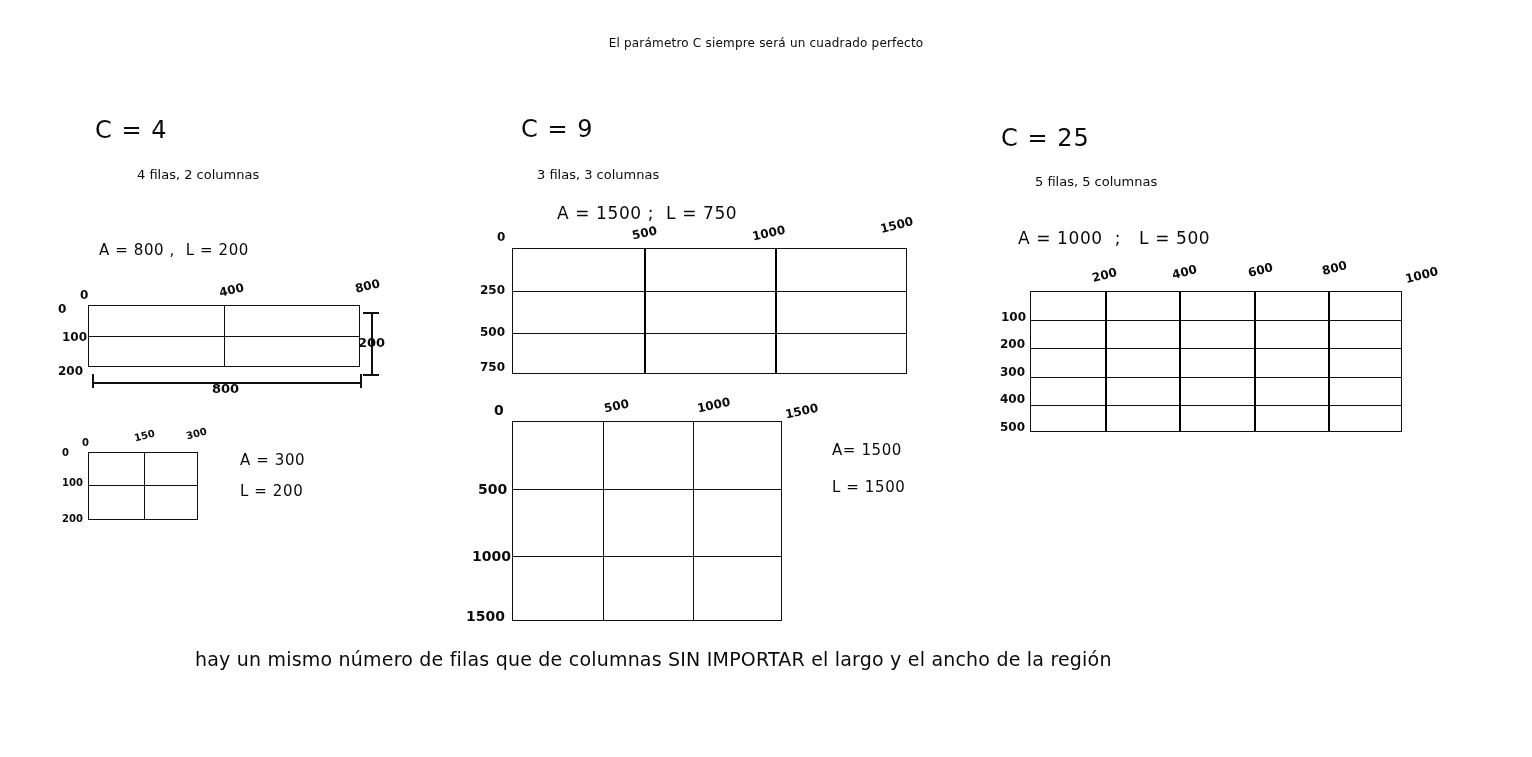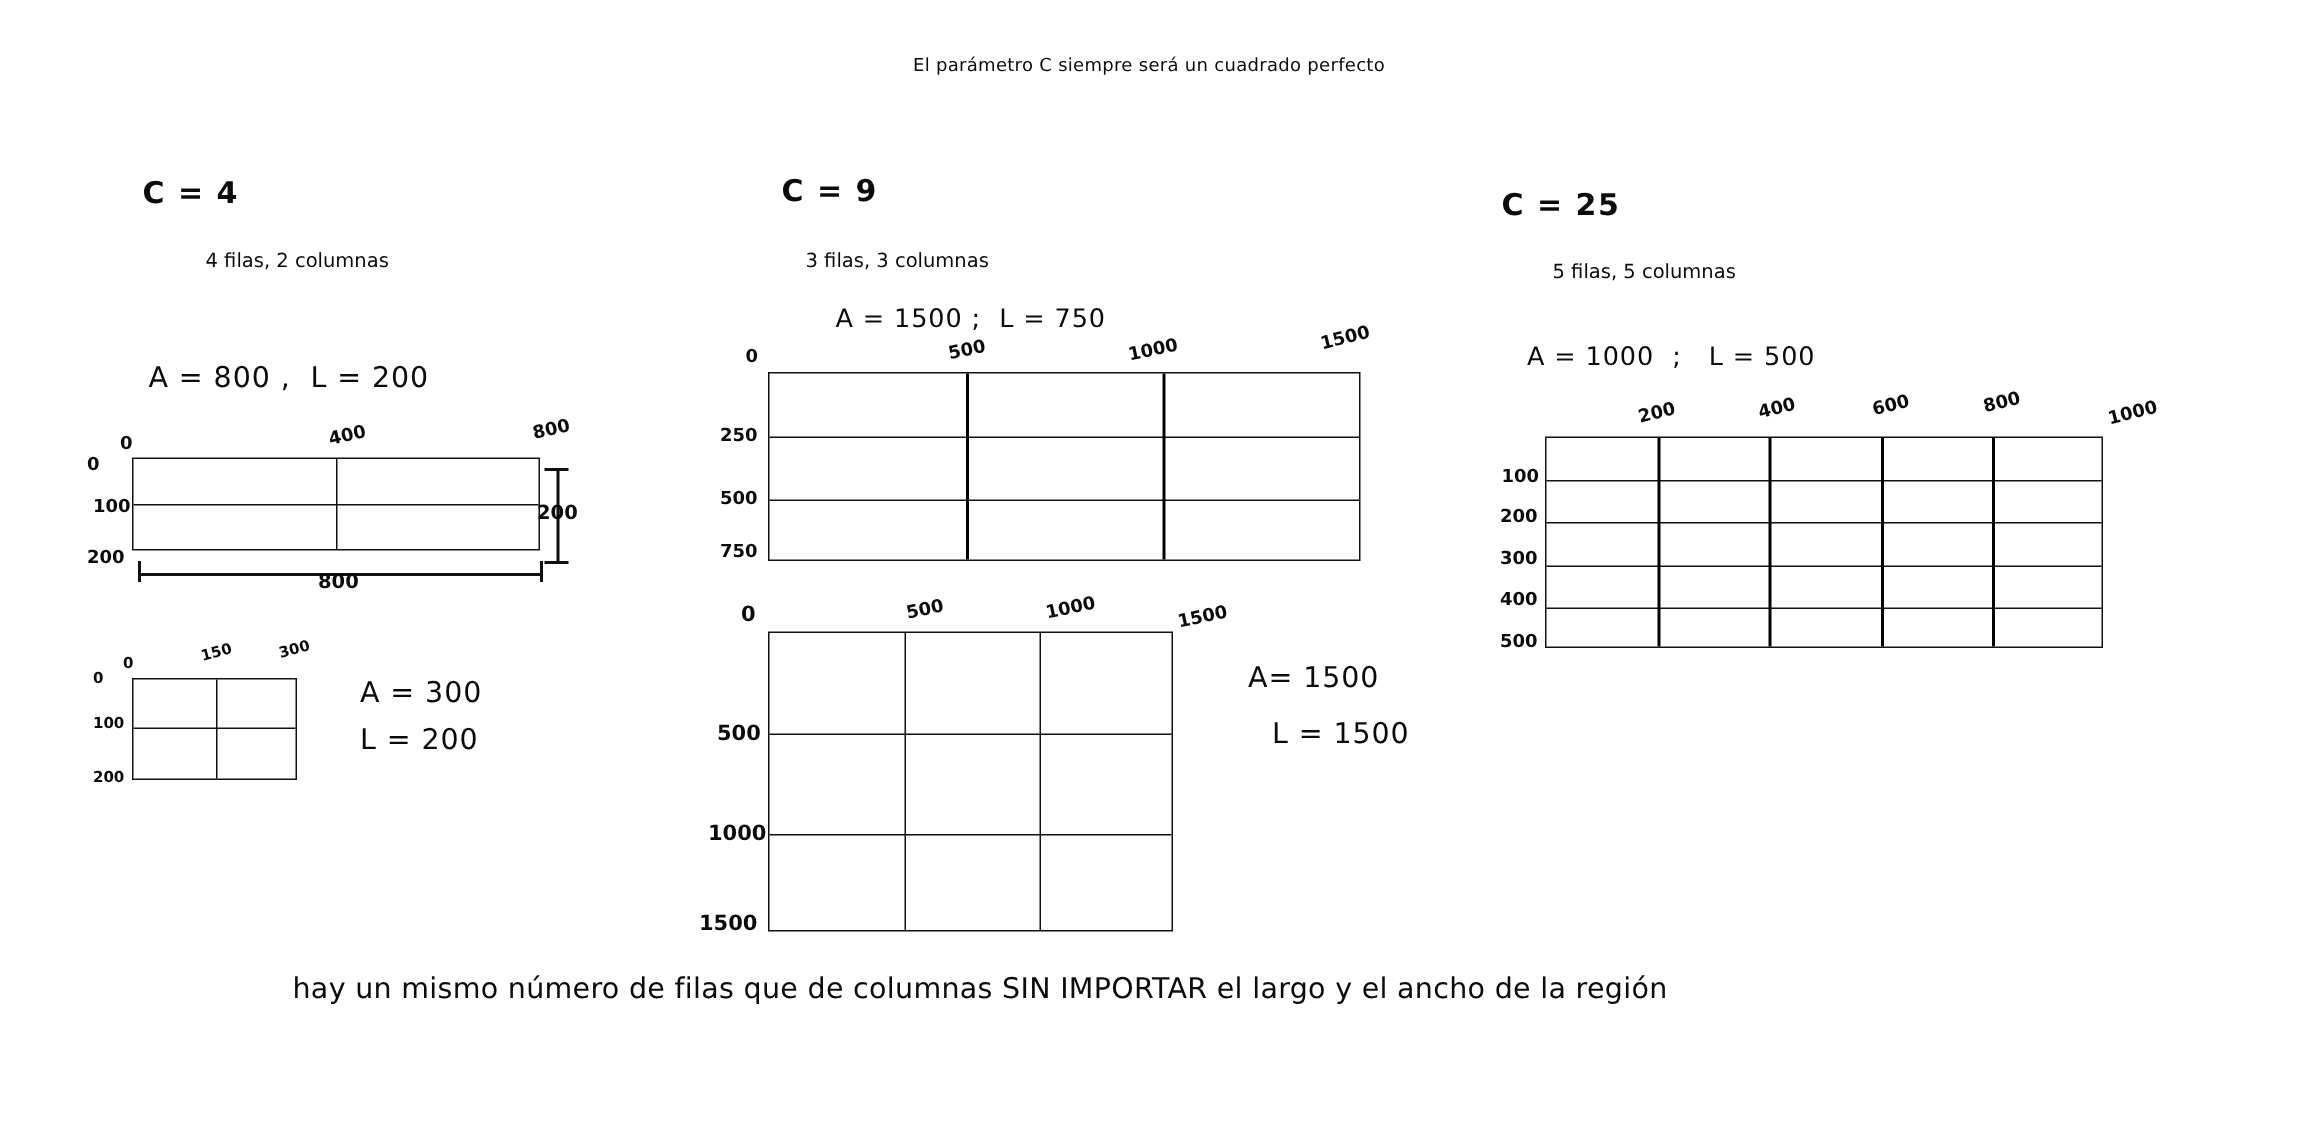--- a/index.html
+++ b/index.html
@@ -19,33 +19,32 @@
   .txt { white-space: pre; }
 
   
   .title-top {
     left: 0; right: 0; top: 36px;
     text-align: center;
     font-size: 12px;
     letter-spacing: 0.2px;
   }
   .case-title {
-    font-size: 20px;
+    font-size: 24px;
     letter-spacing: 1px;
-    font-weight: bold;
   }
   .case-sub {
     font-size: 13px;
   }
   .annot {
     font-size: 17px;
     letter-spacing: 0.6px;
   }
   .annot-big {
-    font-size: 19px;
+    font-size: 15px;
     letter-spacing: 0.6px;
   }
   .tick {
     font-size: 12px;
     font-weight: 700;
   }
   .tick-sm {
     font-size: 10px;
     font-weight: 700;
   }
@@ -172,21 +171,21 @@
 </div>
 <div class="abs txt tick" style="left:494px; top:402px; font-size:14px;">0</div>
 <div class="abs txt tick" style="left:604px; top:399px; transform:rotate(-12deg);">500</div>
 <div class="abs txt tick" style="left:697px; top:398px; transform:rotate(-12deg);">1000</div>
 <div class="abs txt tick" style="left:785px; top:404px; transform:rotate(-12deg);">1500</div>
 <div class="abs txt tick" style="left:478px; top:481px; font-size:14px;">500</div>
 <div class="abs txt tick" style="left:472px; top:548px; font-size:14px;">1000</div>
 <div class="abs txt tick" style="left:466px; top:608px; font-size:14px;">1500</div>
 
 <div class="abs txt annot-big" style="left:832px; top:441px;">A= 1500</div>
-<div class="abs txt annot-big" style="left:832px; top:478px;margin-left:16px;">L = 1500</div>
+<div class="abs txt annot-big" style="left:832px; top:478px;">L = 1500</div>
 
 <div class="abs txt case-title" style="left:1001px; top:124px;">C = 25</div>
 <div class="abs txt case-sub" style="left:1035px; top:174px;">5 filas, 5 columnas</div>
 
 <div class="abs txt annot" style="left:1018px; top:228px;">A = 1000  ;   L = 500</div>
 
 <div class="grid" style="left:1030px; top:291px; width:372px; height:141px;">
   <div class="gline-h" style="top:28px;"></div>
   <div class="gline-h" style="top:56px;"></div>
   <div class="gline-h" style="top:85px;"></div>

